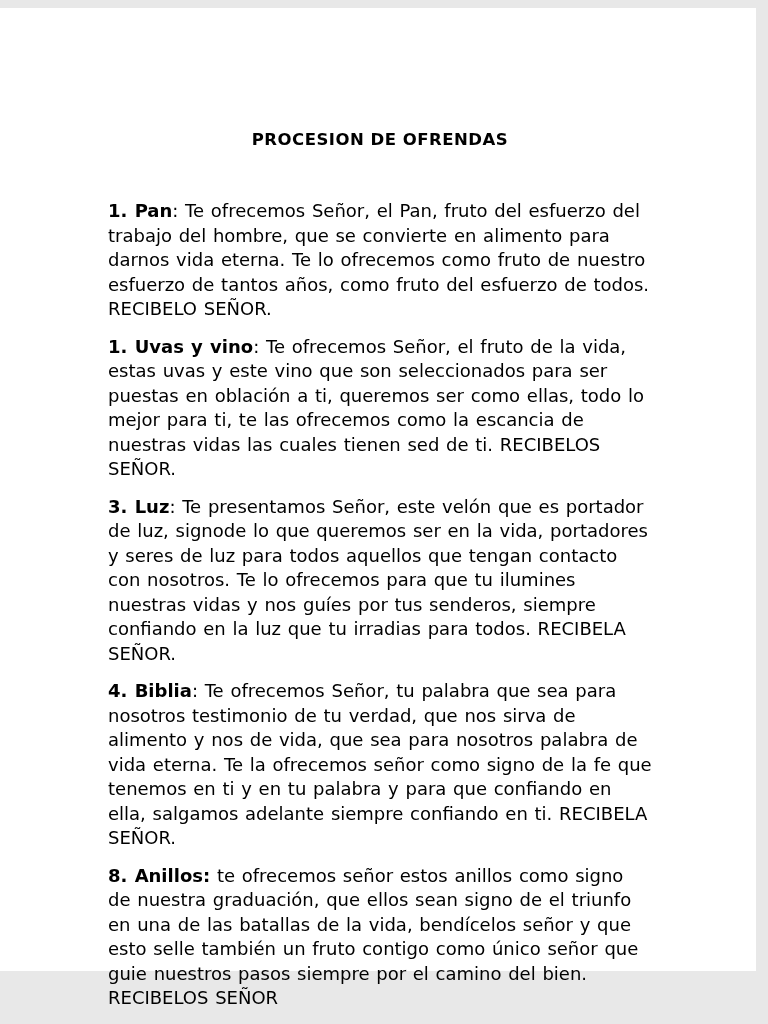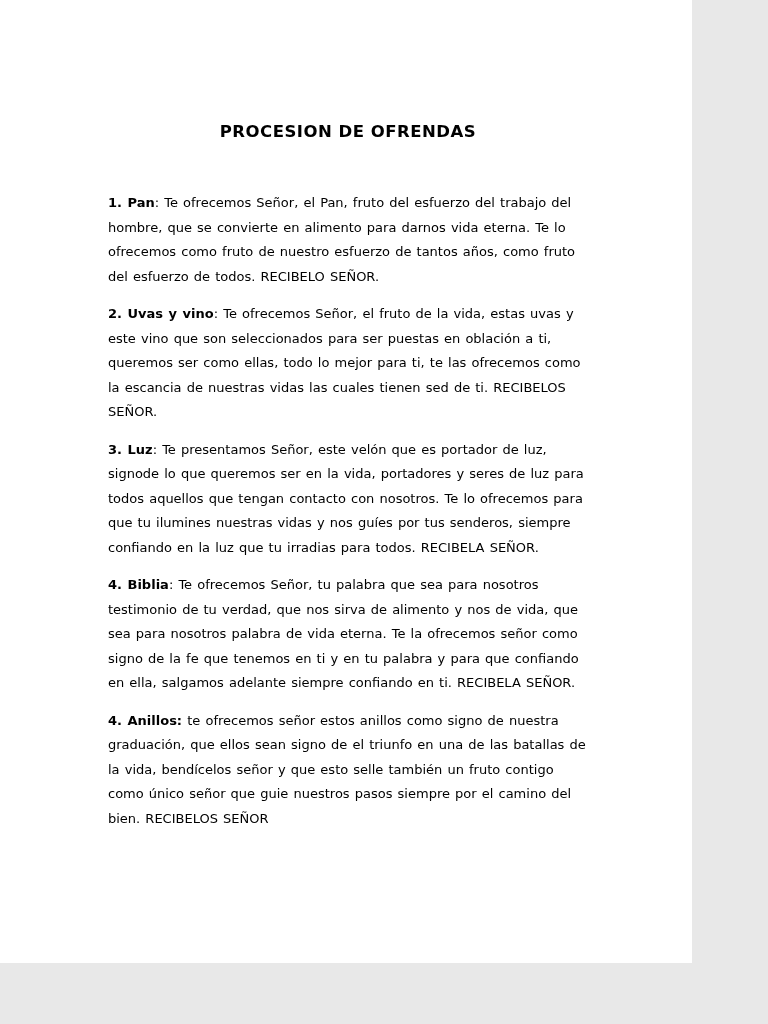--- a/index.html
+++ b/index.html
@@ -4,35 +4,36 @@
 <style>
   * { margin: 0; padding: 0; box-sizing: border-box; }
   html, body {
     width: 768px;
     height: 1024px;
     overflow: hidden;
     background: #e8e8e8;
     font-family: "DejaVu Sans", "Liberation Sans", sans-serif;
   }
   .doc-page {
-    width: 692px;
+    width: 756px;
     height: 963px;
     background: #ffffff;
     color: #000000;
     padding: 122px 104px 0 108px;
+    margin-top: 8px;
   }
   .doc-title {
     font-size: 16.5px;
     font-weight: bold;
     text-align: center;
     letter-spacing: 0.5px;
     margin-bottom: 50px;
   }
   .doc-paragraph {
-    font-size: 13px;
+    font-size: 18px;
     line-height: 24.5px;
     margin-bottom: 13px;
     text-align: left;
     word-spacing: 1px;
   }
   .doc-paragraph .lead {
     font-weight: bold;
   }
   .page-footer-strip {
     width: 768px;
@@ -42,23 +43,23 @@
 </style>
 </head>
 <body>
 
 <div class="doc-page">
 
   <div class="doc-title">PROCESION DE OFRENDAS</div>
 
   <p class="doc-paragraph"><span class="lead">1. Pan</span><span>: Te ofrecemos Señor, el Pan, fruto del esfuerzo del trabajo del hombre, que se convierte en alimento para darnos vida eterna. Te lo ofrecemos como fruto de nuestro esfuerzo de tantos años, como fruto del esfuerzo de todos. RECIBELO SEÑOR.</span></p>
 
-  <p class="doc-paragraph"><span class="lead">2. Uvas y vino</span><span>: Te ofrecemos Señor, el fruto de la vida, estas uvas y este vino que son seleccionados para ser puestas en oblación a ti, queremos ser como ellas, todo lo mejor para ti, te las ofrecemos como la escancia de nuestras vidas las cuales tienen sed de ti.  RECIBELOS SEÑOR.</span></p>
+  <p class="doc-paragraph"><span class="lead">1. Uvas y vino</span><span>: Te ofrecemos Señor, el fruto de la vida, estas uvas y este vino que son seleccionados para ser puestas en oblación a ti, queremos ser como ellas, todo lo mejor para ti, te las ofrecemos como la escancia de nuestras vidas las cuales tienen sed de ti.  RECIBELOS SEÑOR.</span></p>
 
   <p class="doc-paragraph"><span class="lead">3. Luz</span><span>: Te presentamos Señor, este velón  que es portador de luz, signode lo que queremos ser en la vida, portadores y seres de  luz para todos aquellos que tengan contacto con nosotros. Te lo ofrecemos para que tu ilumines nuestras vidas y nos guíes por tus senderos, siempre confiando en la luz que tu irradias para todos. RECIBELA SEÑOR.</span></p>
 
   <p class="doc-paragraph"><span class="lead">4. Biblia</span><span>: Te ofrecemos Señor, tu palabra que sea para nosotros testimonio de tu verdad, que nos sirva de alimento y nos de vida, que sea para nosotros palabra de vida eterna. Te la ofrecemos señor como signo de la fe que tenemos en ti y en tu palabra y para que confiando en ella, salgamos adelante siempre confiando en ti. RECIBELA SEÑOR.</span></p>
 
-  <p class="doc-paragraph"><span class="lead">4. Anillos:</span><span> te ofrecemos señor estos anillos como signo de nuestra graduación, que ellos sean signo de el triunfo en una de las batallas de la vida,  bendícelos señor  y que esto selle también un fruto contigo como único señor que guie nuestros pasos siempre por el camino del bien. RECIBELOS SEÑOR</span></p>
+  <p class="doc-paragraph"><span class="lead">8. Anillos:</span><span> te ofrecemos señor estos anillos como signo de nuestra graduación, que ellos sean signo de el triunfo en una de las batallas de la vida,  bendícelos señor  y que esto selle también un fruto contigo como único señor que guie nuestros pasos siempre por el camino del bien. RECIBELOS SEÑOR</span></p>
 
 </div>
 
 <div class="page-footer-strip"></div>
 
 </body></html>

